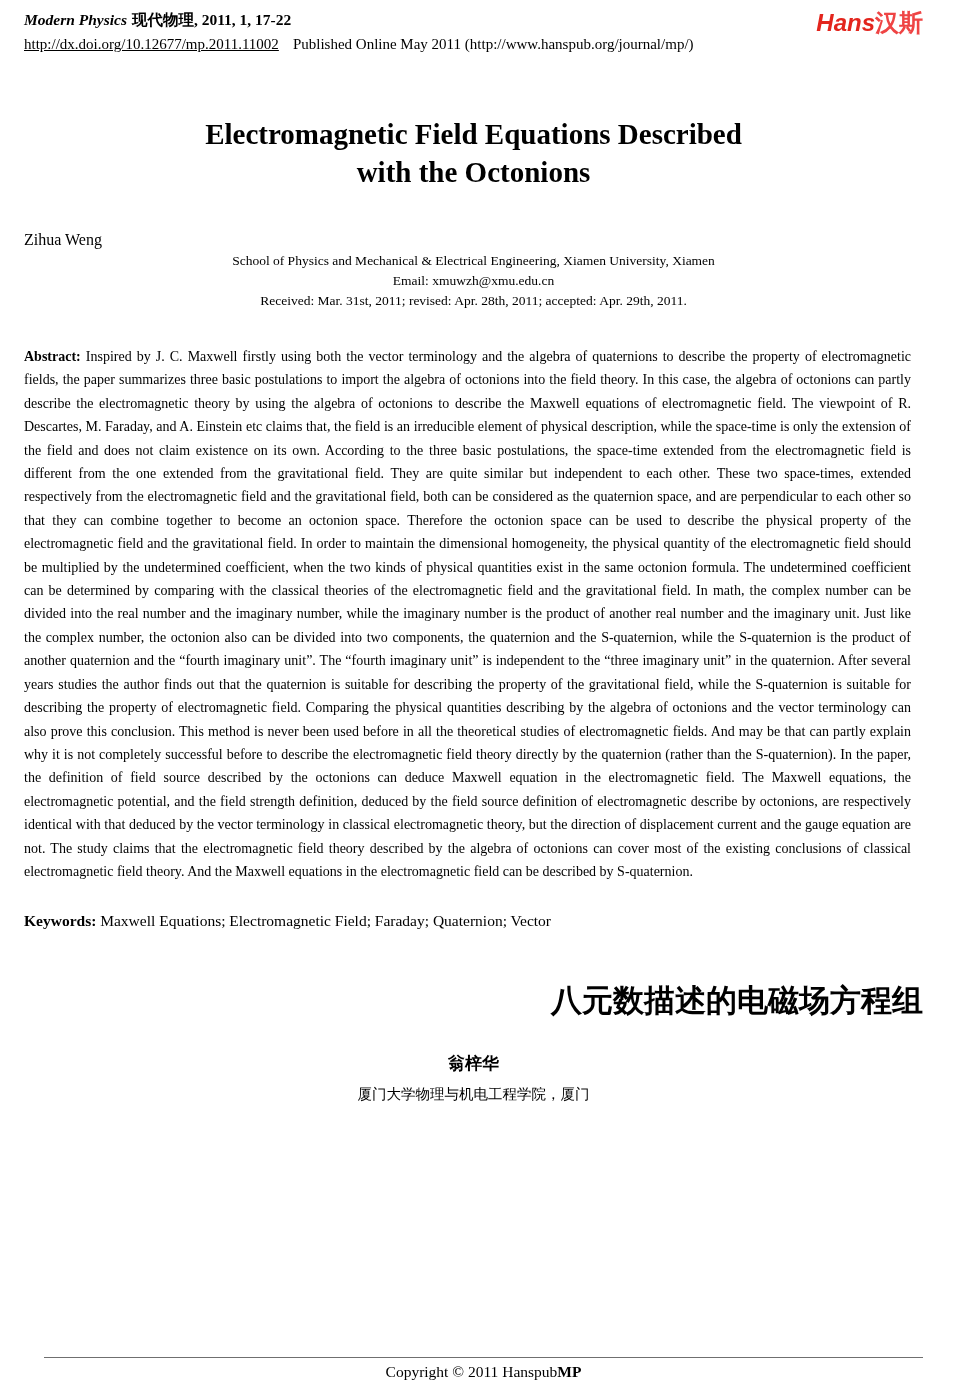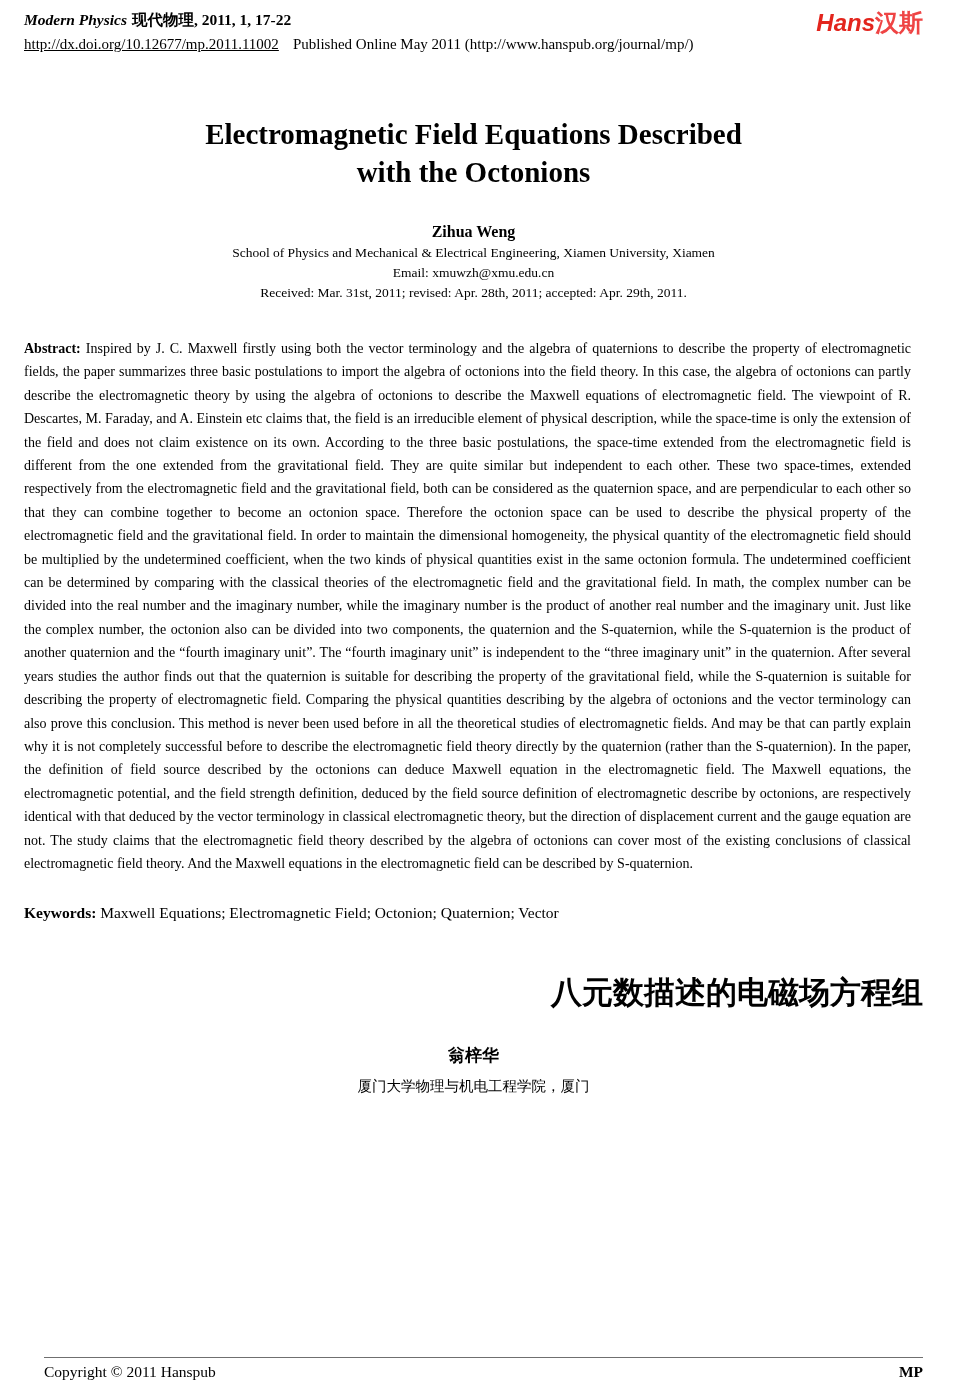--- a/index.html
+++ b/index.html
@@ -17,34 +17,34 @@
   .journal-issue { margin-left: 5px; }
   .doi-line { font-size: 15px; margin-top: 5px; }
   .doi-link { color: #000000; text-decoration: underline; cursor: pointer; }
   .published-info { margin-left: 14px; }
   .logo { font-size: 24px; font-weight: bold; line-height: 1.1; font-family: "Liberation Sans", sans-serif; white-space: nowrap; }
   .logo-hans { color: #e3251d; font-style: italic; margin-top: 20px; }
   .logo-cn { color: #ef4444; }
 
   .title { margin-top: 62px; text-align: center; font-size: 29px; font-weight: bold; line-height: 38px; }
 
-  .author-name { margin-top: 32px; text-align: center; font-size: 16px; font-weight: bold; }
+  .author-name { margin-top: 40px; font-size: 16px; font-weight: normal; }
   .affil-line { text-align: center; font-size: 13.5px; margin-top: 3px; line-height: 17px; }
 
   .abstract { margin: 36px 12px 0 0; font-size: 14px; line-height: 23.4px; text-align: justify; }
   .keywords { margin: 26px 0 0 0; font-size: 15.5px; line-height: 23px; }
   .run-label { font-weight: bold; }
 
   .cn-title { margin-top: 48px; text-align: right; font-size: 31px; font-weight: bold; }
   .cn-author { margin-top: 30px; text-align: center; font-size: 17px; font-weight: bold; }
   .cn-affil { margin-top: 10px; text-align: center; font-size: 14.5px; }
 
   .footer {
     position: absolute; left: 44px; right: 44px; bottom: 8px;
-    display: flex; justify-content: space-between; align-items: baseline;
+    display: flex; justify-content: center; align-items: baseline;
     font-size: 15.5px; border-top: 1px solid #6f6f6f; padding-top: 5px;
   }
   .footer-abbr { font-weight: bold; }
 </style>
 </head>
 <body>
 
 <div class="page">
 
   <div class="header-row">
@@ -66,21 +66,21 @@
     <div>with the Octonions</div>
   </div>
 
   <div class="author-name">Zihua Weng</div>
   <div class="affil-line">School of Physics and Mechanical &amp; Electrical Engineering, Xiamen University, Xiamen</div>
   <div class="affil-line">Email: xmuwzh@xmu.edu.cn</div>
   <div class="affil-line">Received: Mar. 31st, 2011; revised: Apr. 28th, 2011; accepted: Apr. 29th, 2011.</div>
 
   <p class="abstract"><span class="run-label">Abstract:</span> <span>Inspired by J. C. Maxwell firstly using both the vector terminology and the algebra of quaternions to describe the property of electromagnetic fields, the paper summarizes three basic postulations to import the algebra of octonions into the field theory. In this case, the algebra of octonions can partly describe the electromagnetic theory by using the algebra of octonions to describe the Maxwell equations of electromagnetic field. The viewpoint of R. Descartes, M. Faraday, and A. Einstein etc claims that, the field is an irreducible element of physical description, while the space-time is only the extension of the field and does not claim existence on its own. According to the three basic postulations, the space-time extended from the electromagnetic field is different from the one extended from the gravitational field. They are quite similar but independent to each other. These two space-times, extended respectively from the electromagnetic field and the gravitational field, both can be considered as the quaternion space, and are perpendicular to each other so that they can combine together to become an octonion space. Therefore the octonion space can be used to describe the physical property of the electromagnetic field and the gravitational field. In order to maintain the dimensional homogeneity, the physical quantity of the electromagnetic field should be multiplied by the undetermined coefficient, when the two kinds of physical quantities exist in the same octonion formula. The undetermined coefficient can be determined by comparing with the classical theories of the electromagnetic field and the gravitational field. In math, the complex number can be divided into the real number and the imaginary number, while the imaginary number is the product of another real number and the imaginary unit. Just like the complex number, the octonion also can be divided into two components, the quaternion and the S-quaternion, while the S-quaternion is the product of another quaternion and the “fourth imaginary unit”. The “fourth imaginary unit” is independent to the “three imaginary unit” in the quaternion. After several years studies the author finds out that the quaternion is suitable for describing the property of the gravitational field, while the S-quaternion is suitable for describing the property of electromagnetic field. Comparing the physical quantities describing by the algebra of octonions and the vector terminology can also prove this conclusion. This method is never been used before in all the theoretical studies of electromagnetic fields. And may be that can partly explain why it is not completely successful before to describe the electromagnetic field theory directly by the quaternion (rather than the S-quaternion). In the paper, the definition of field source described by the octonions can deduce Maxwell equation in the electromagnetic field. The Maxwell equations, the electromagnetic potential, and the field strength definition, deduced by the field source definition of electromagnetic describe by octonions, are respectively identical with that deduced by the vector terminology in classical electromagnetic theory, but the direction of displacement current and the gauge equation are not. The study claims that the electromagnetic field theory described by the algebra of octonions can cover most of the existing conclusions of classical electromagnetic field theory. And the Maxwell equations in the electromagnetic field can be described by S-quaternion.</span></p>
 
-  <p class="keywords"><span class="run-label">Keywords:</span> <span>Maxwell Equations; Electromagnetic Field; Octonion; Quaternion; Vector</span></p>
+  <p class="keywords"><span class="run-label">Keywords:</span> <span>Maxwell Equations; Electromagnetic Field; Faraday; Quaternion; Vector</span></p>
 
   <div class="cn-title">八元数描述的电磁场方程组</div>
   <div class="cn-author">翁梓华</div>
   <div class="cn-affil">厦门大学物理与机电工程学院，厦门</div>
 
   <div class="footer">
     <span>Copyright © 2011 Hanspub</span>
     <span class="footer-abbr">MP</span>
   </div>
 

